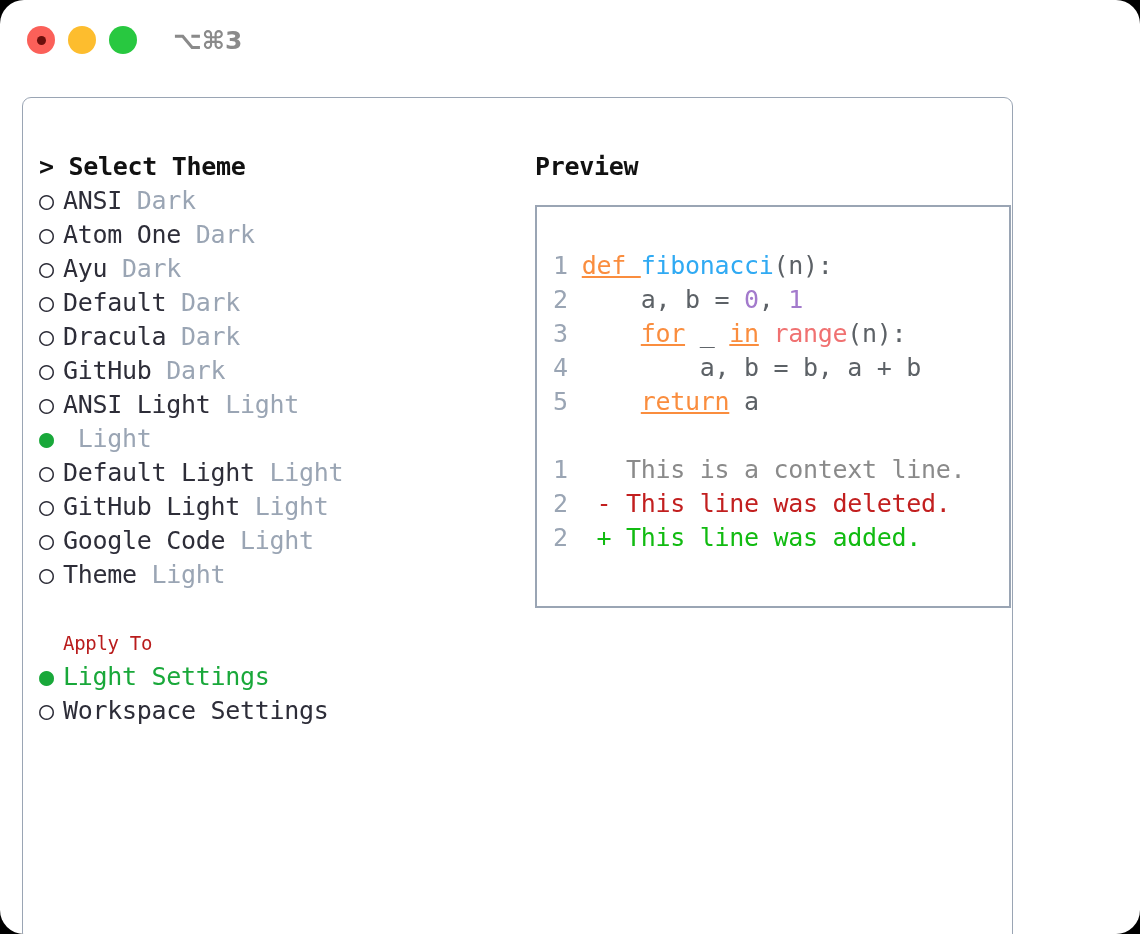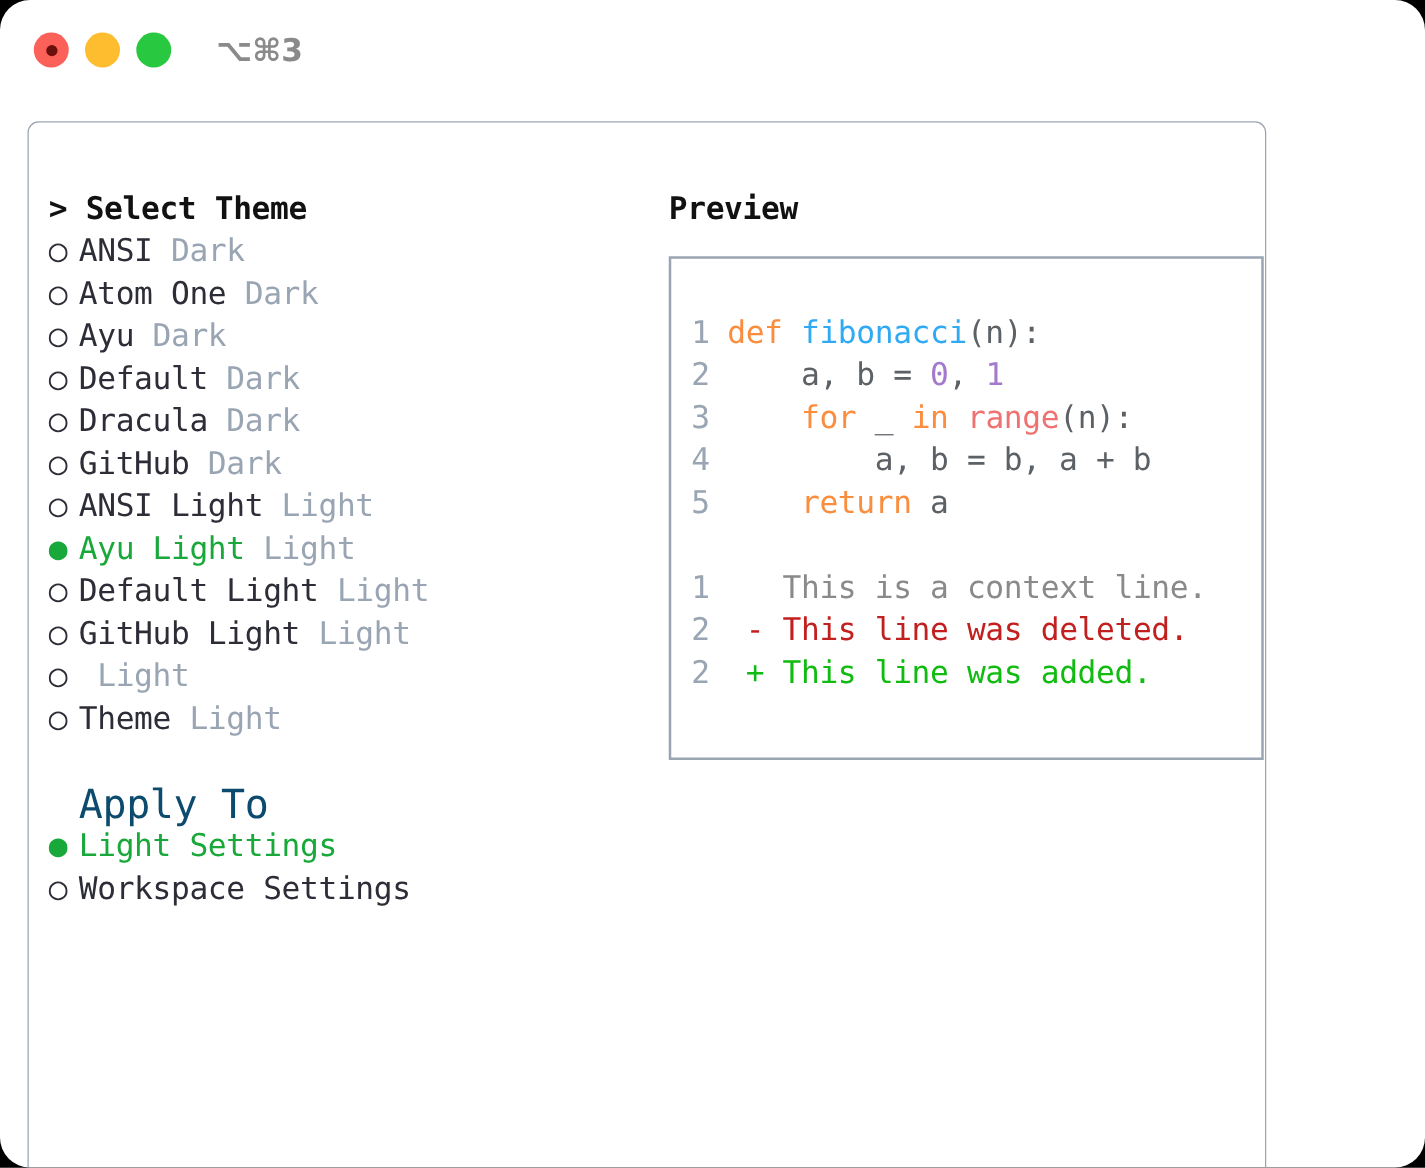--- a/index.html
+++ b/index.html
@@ -132,22 +132,22 @@
     color: #2d2d38;
     font-size: 25px;
   }
   .bullet.sel { color: #19a83a; }
   .opt-label { color: #2d2d38; }
   .opt-row.selected .opt-label { color: #19a83a; }
   .opt-variant { color: #9aa5b4; }
   .opt-row.selected .opt-variant { color: #9aa5b4; }
 
   .apply-title {
-    font-size: 32px;
-    color: #0c4a6e;
+    font-size: 19px;
+    color: #b91c1c;
     line-height: 34px;
     white-space: pre;
     padding-left: 24px;
     letter-spacing: -0.3px;
   }
   .spacer-26 { height: 26px; }
   .spacer-34 { height: 34px; }
 
   .hint {
     font-size: 25px;
@@ -186,21 +186,21 @@
   }
   .code-line { height: 34px; white-space: pre; }
   .ln {
     color: #9aa5b4;
     display: inline-block;
     width: 14px;
     text-align: right;
   }
   .blank-line { height: 34px; }
 
-  .tok-kw   { color: #fa8d3e; }
+  .tok-kw   { color: #fa8d3e; text-decoration: underline; }
   .tok-fn   { color: #30aaf3; }
   .tok-num  { color: #a37acc; }
   .tok-call { color: #f07171; }
   .tok-plain{ color: #5c6166; }
   .tok-ctx  { color: #8a8a8a; }
   .tok-del  { color: #c21f1f; }
   .tok-add  { color: #11bb11; }
 </style>
 </head>
 <body>
@@ -222,24 +222,24 @@
       <div class="col-left">
         <div class="section-title">&gt; Select Theme</div>
         <div id="theme-list">
             <div class="opt-row"><span class="bullet">○</span><span class="opt-label">ANSI</span><span class="opt-variant"> Dark</span></div>
             <div class="opt-row"><span class="bullet">○</span><span class="opt-label">Atom One</span><span class="opt-variant"> Dark</span></div>
             <div class="opt-row"><span class="bullet">○</span><span class="opt-label">Ayu</span><span class="opt-variant"> Dark</span></div>
             <div class="opt-row"><span class="bullet">○</span><span class="opt-label">Default</span><span class="opt-variant"> Dark</span></div>
             <div class="opt-row"><span class="bullet">○</span><span class="opt-label">Dracula</span><span class="opt-variant"> Dark</span></div>
             <div class="opt-row"><span class="bullet">○</span><span class="opt-label">GitHub</span><span class="opt-variant"> Dark</span></div>
             <div class="opt-row"><span class="bullet">○</span><span class="opt-label">ANSI Light</span><span class="opt-variant"> Light</span></div>
-            <div class="opt-row selected"><span class="bullet sel">●</span><span class="opt-label">Ayu Light</span><span class="opt-variant"> Light</span></div>
+            <div class="opt-row selected"><span class="bullet sel">●</span><span class="opt-variant"> Light</span></div>
             <div class="opt-row"><span class="bullet">○</span><span class="opt-label">Default Light</span><span class="opt-variant"> Light</span></div>
             <div class="opt-row"><span class="bullet">○</span><span class="opt-label">GitHub Light</span><span class="opt-variant"> Light</span></div>
-            <div class="opt-row"><span class="bullet">○</span><span class="opt-variant"> Light</span></div>
+            <div class="opt-row"><span class="bullet">○</span><span class="opt-label">Google Code</span><span class="opt-variant"> Light</span></div>
             <div class="opt-row"><span class="bullet">○</span><span class="opt-label">Theme</span><span class="opt-variant"> Light</span></div>
           </div>
 
         <div class="spacer-34"></div>
         <div class="apply-title">Apply To</div>
         <div id="apply-list">
             <div class="opt-row selected"><span class="bullet sel">●</span><span class="opt-label">Light Settings</span></div>
             <div class="opt-row"><span class="bullet">○</span><span class="opt-label">Workspace Settings</span></div>
           </div>
 

